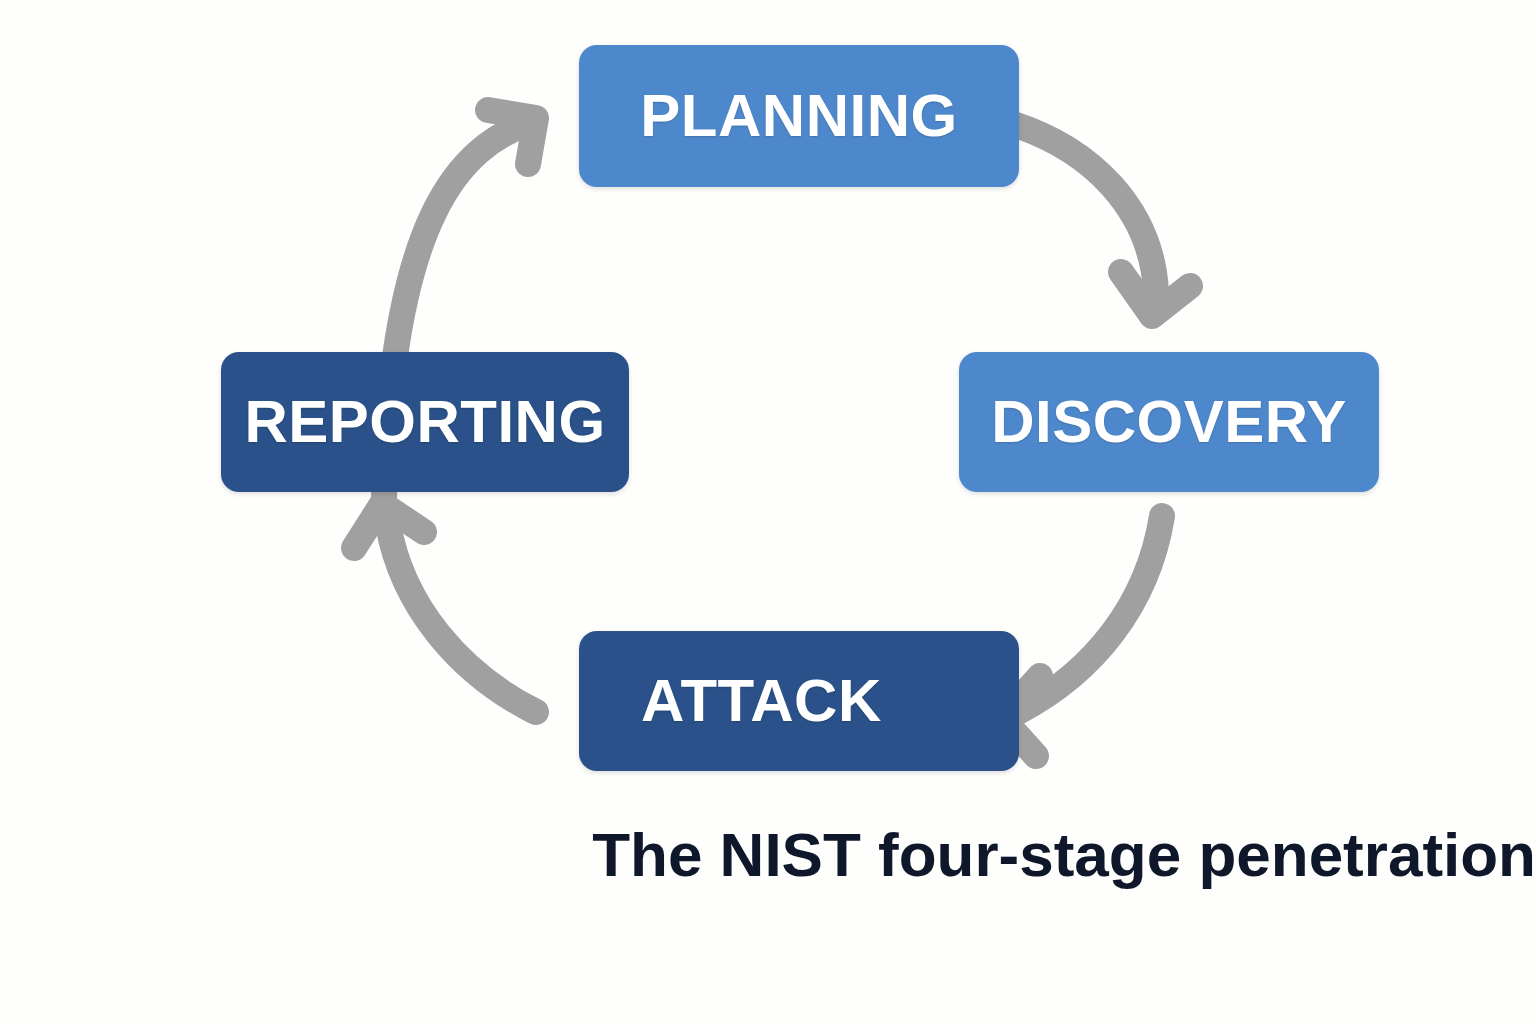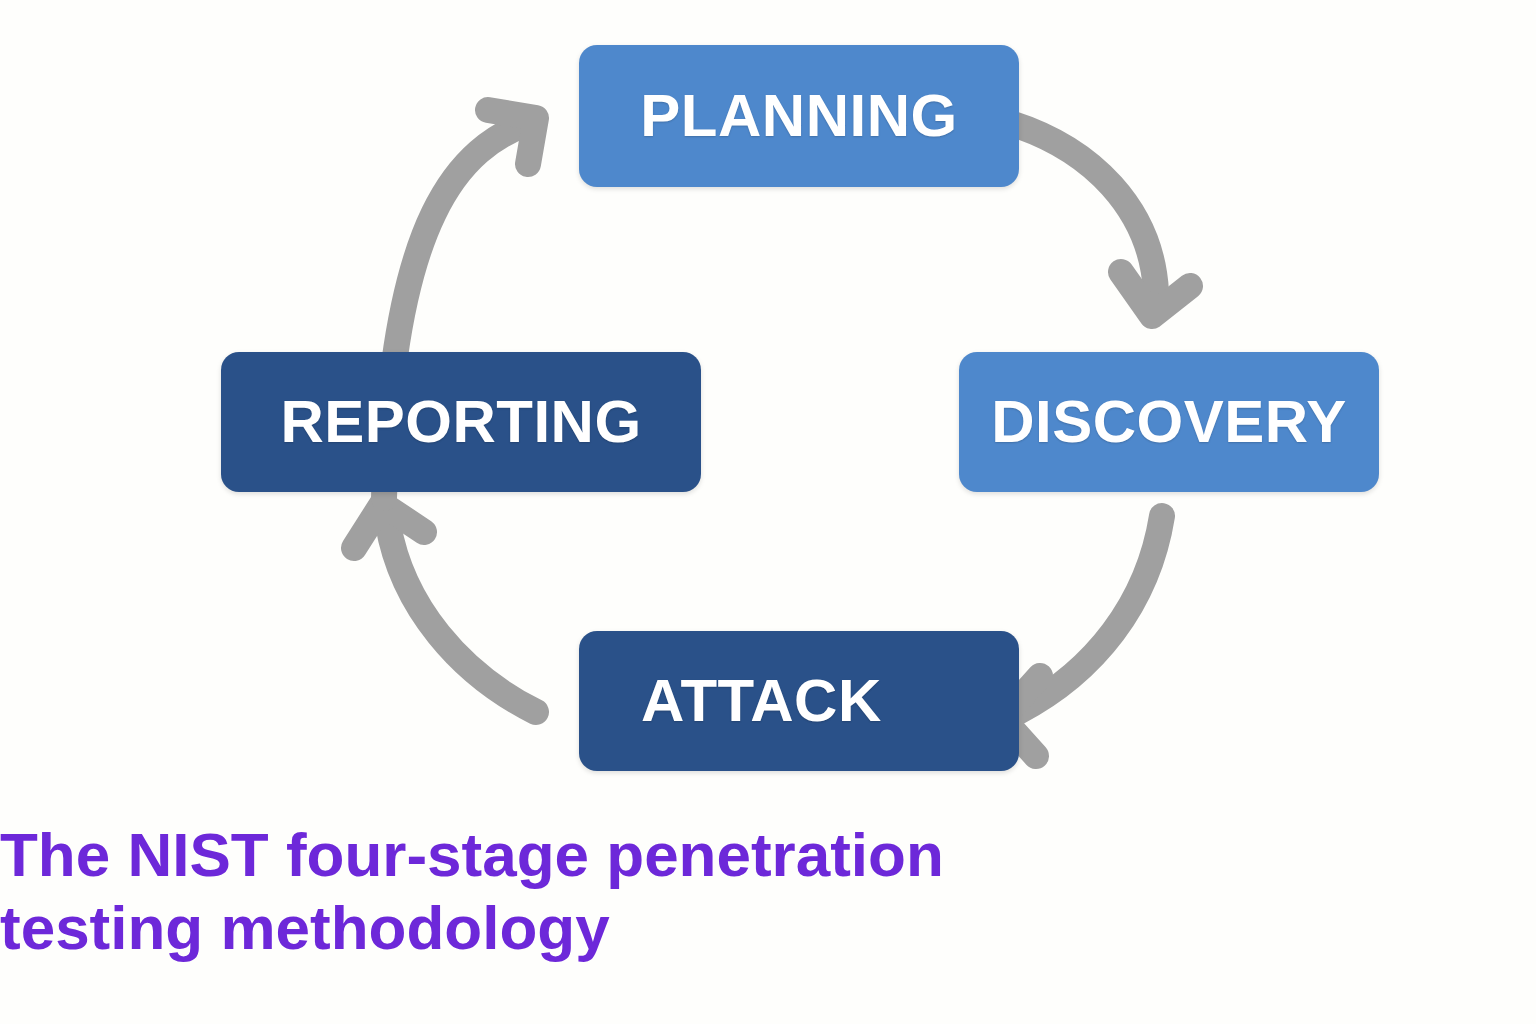--- a/index.html
+++ b/index.html
@@ -62,30 +62,30 @@
     left: 548px;
     top: 631px;
     width: 440px;
     height: 140px;
     justify-content: flex-start;
     padding-left: 62px;
   }
   #box-reporting {
     left: 190px;
     top: 352px;
-    width: 480px;
+    width: 408px;
     height: 140px;
   }
   #caption {
     position: absolute;
     left: 0;
     top: 818px;
     width: 1536px;
-    text-align: left;
-    color: #6d28d9;
+    text-align: right;
+    color: #0f172a;
     font-family: "Liberation Sans", sans-serif;
     font-weight: bold;
     font-size: 62px;
     line-height: 1.18;
   }
   .caption-line {
     display: block;
   }
 </style>
 </head>
@@ -130,16 +130,15 @@
   <div class="stage-box" id="box-attack" style="background:#2a5189;">
     <span class="stage-label">ATTACK</span>
   </div>
 
   <div class="stage-box" id="box-reporting" style="background:#2a5189;">
     <span class="stage-label">REPORTING</span>
   </div>
 
   <div id="caption">
     <span class="caption-line">The NIST four-stage penetration</span>
-    <span class="caption-line">testing methodology</span>
   </div>
 
 </div>
 
 </body></html>

